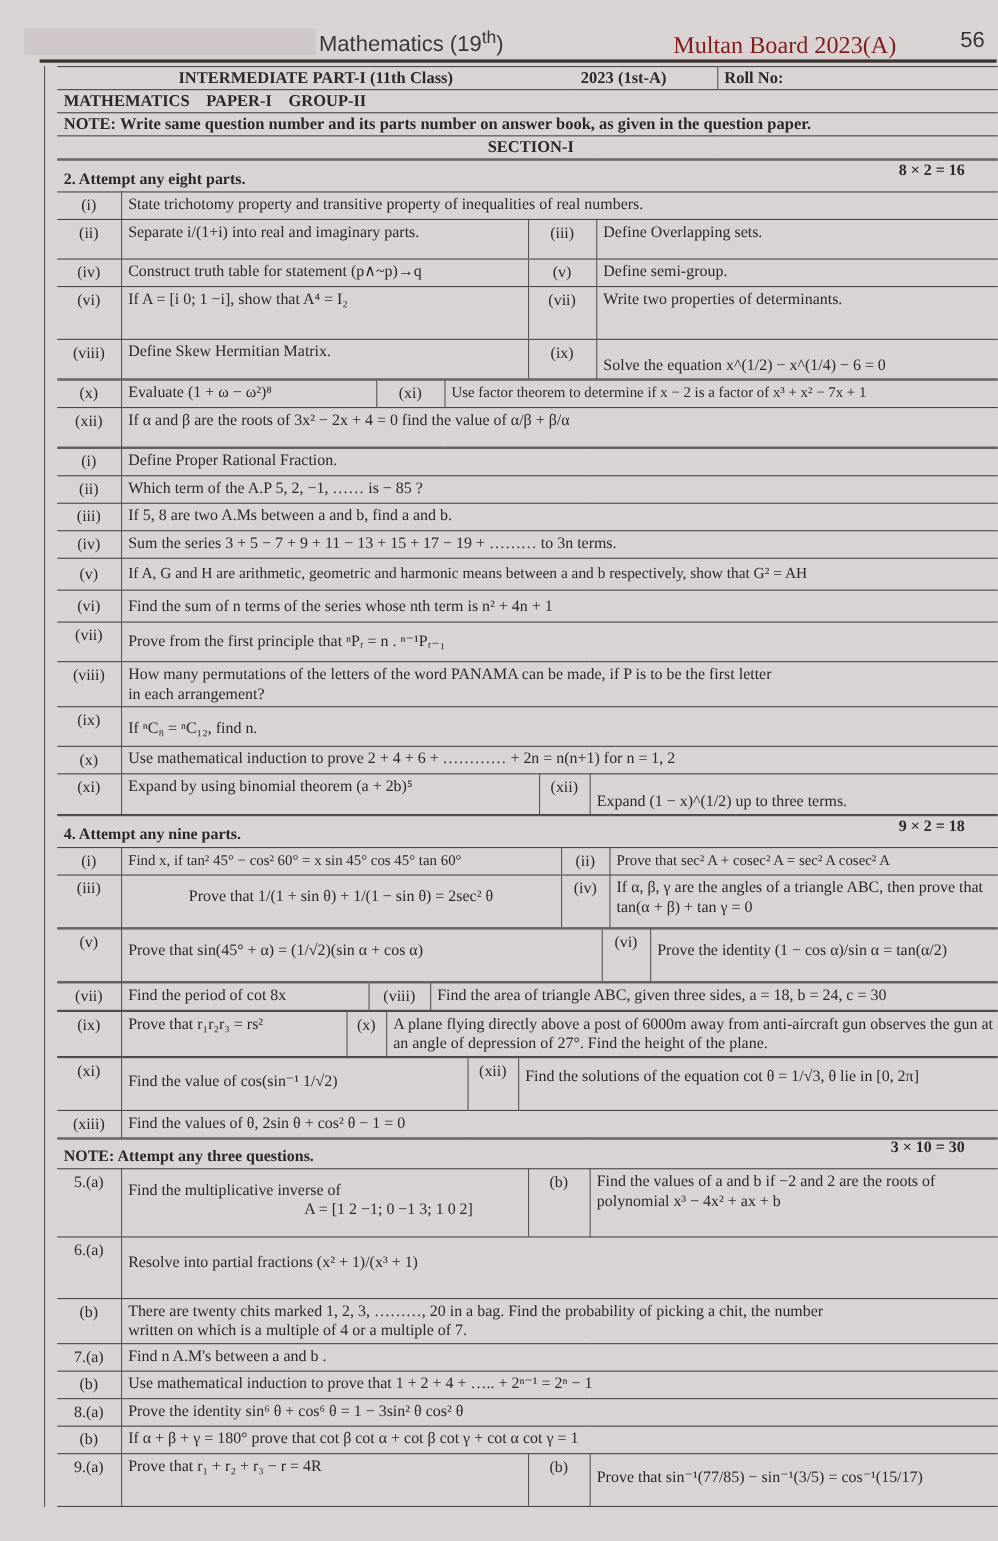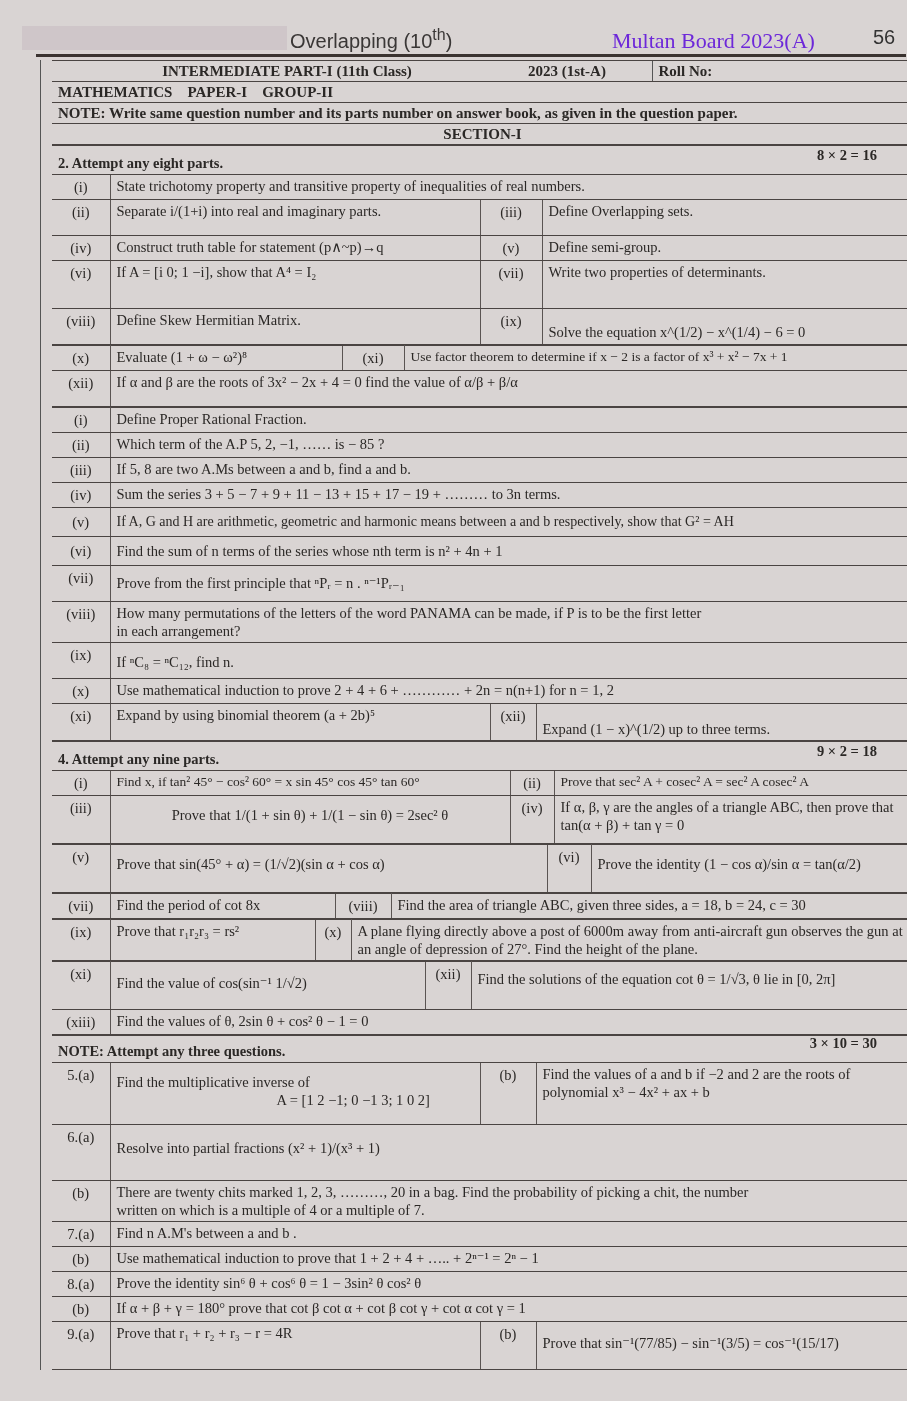--- a/index.html
+++ b/index.html
@@ -16,21 +16,21 @@
   }
   .top-header {
     position: absolute; left: 0; top: 22px; width: 907px; height: 32px;
   }
   .hdr-subject {
     position: absolute; left: 290px; top: 4px; font-family: "Liberation Sans", sans-serif;
     font-size: 20px; color: #3a3736;
   }
   .hdr-subject sup { font-size: 16px; }
   .hdr-board {
-    position: absolute; left: 612px; top: 6px; font-size: 22px; color: #6d28d9;
+    position: absolute; left: 612px; top: 6px; font-size: 22px; color: #7f1d1d;
   }
   .hdr-page {
     position: absolute; left: 873px; top: 4px; font-family: "Liberation Sans", sans-serif;
     font-size: 20px; color: #333;
   }
   .rule-thick {
     position: absolute; left: 36px; top: 54px; width: 870px; height: 3px; background: #3a3330;
   }
   .paper {
     position: absolute; left: 40px; top: 60px; width: 862px;
@@ -60,22 +60,22 @@
   .tall2 td { height: 48px; }
   .qhead td { font-weight: bold; border-bottom: 1.5px solid #4a4442; }
 </style>
 </head>
 <body>
 
 <div class="redact"></div>
 
 <div class="top-header">
   <div class="hdr-subject">
-    <span>Overlapping</span>
-    <span>(10</span><sup>th</sup><span>)</span>
+    <span>Mathematics</span>
+    <span>(19</span><sup>th</sup><span>)</span>
   </div>
   <div class="hdr-board">Multan Board 2023(A)</div>
   <div class="hdr-page">56</div>
 </div>
 <div class="rule-thick"></div>
 
 <div class="paper">
 
   <table>
     <tbody>

